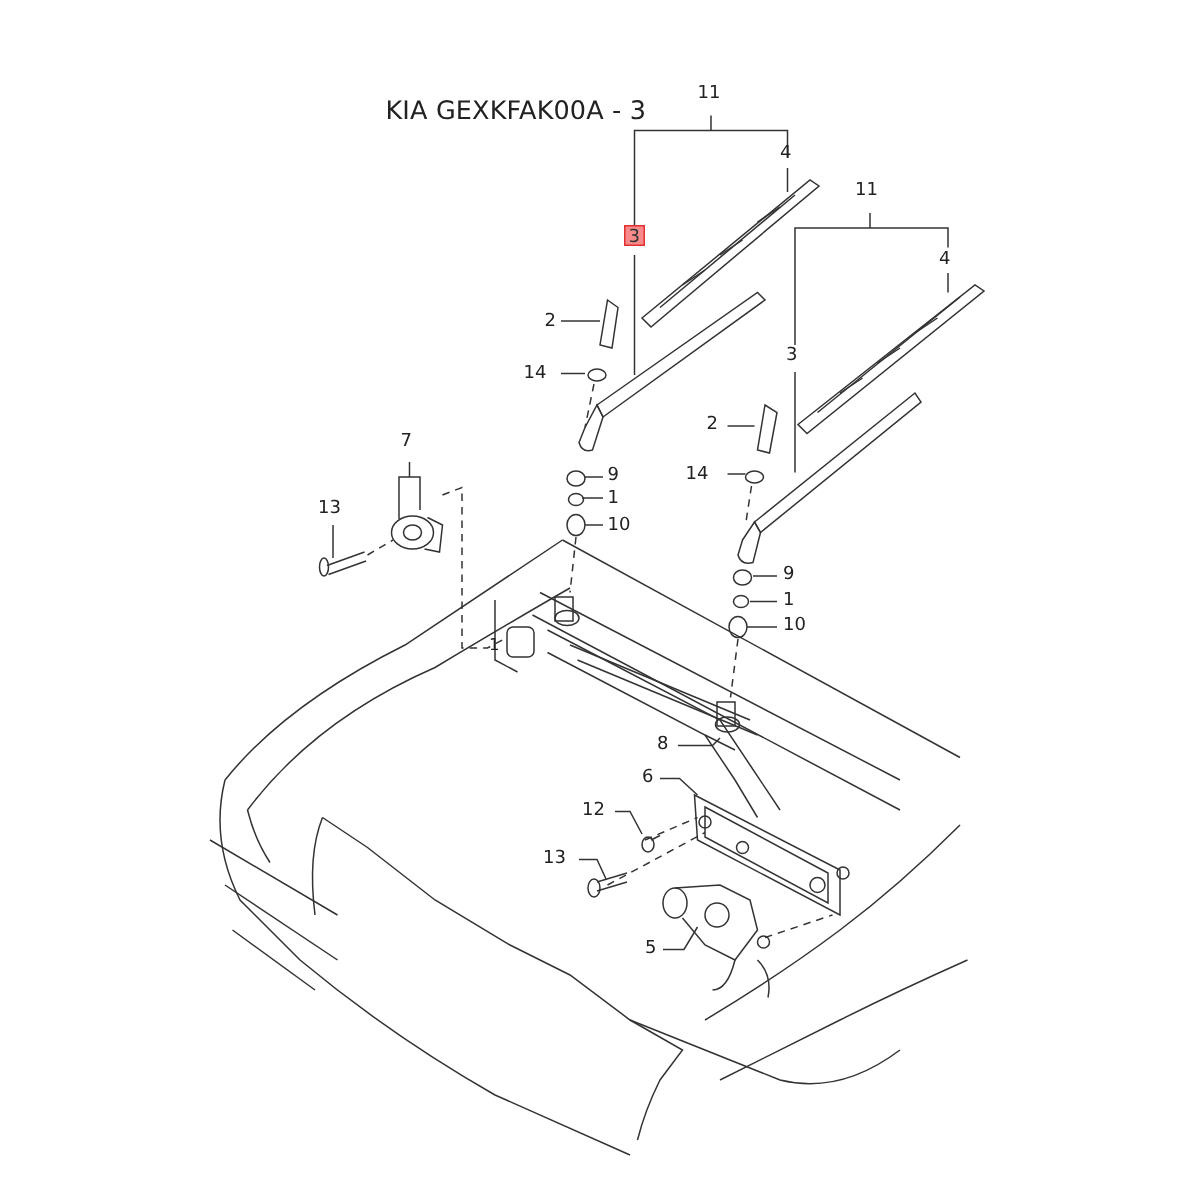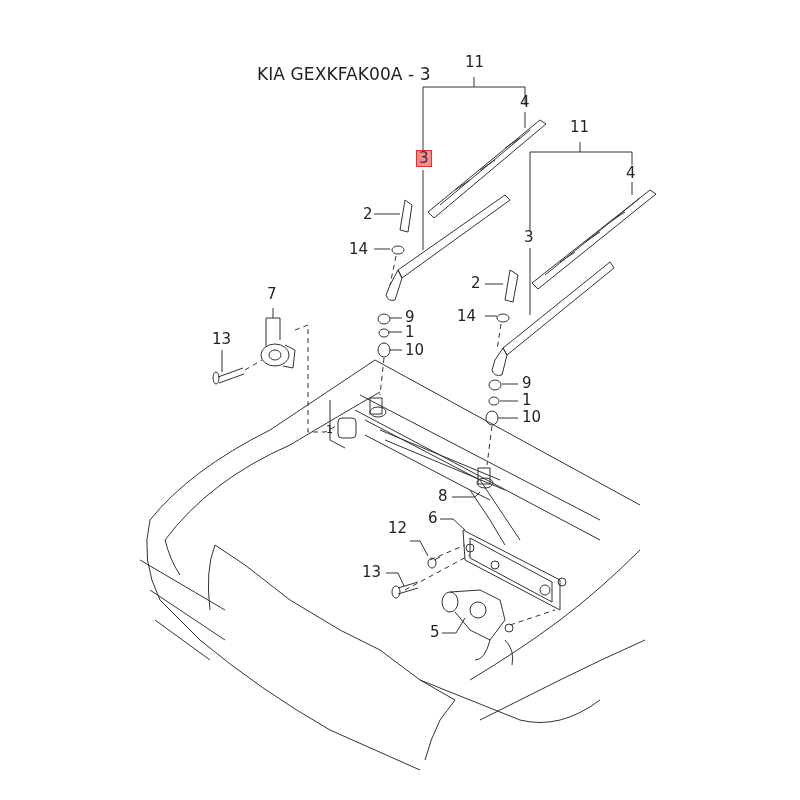--- a/index.html
+++ b/index.html
@@ -1,19 +1,19 @@
 <!DOCTYPE html>
 <html><head>
 <meta charset="utf-8">
 <style>
   html, body { margin: 0; padding: 0; background: #ffffff; }
   body { width: 800px; height: 800px; position: relative; overflow: hidden; font-family: "DejaVu Sans", sans-serif; }
   #diagram { position: absolute; left: 0; top: 0; width: 800px; height: 800px; }
   .title { position: absolute; left: 257px; top: 64px; font-size: 17px; color: #222; letter-spacing: 0.1px; }
-  .lbl { position: absolute; font-size: 15px; color: #222; line-height: 1; }
+  .lbl { position: absolute; font-size: 12px; color: #222; line-height: 1; }
   .lbl.hl { background: #f78b8b; border: 1px solid #e0302f; color: #333; padding: 0 2px; }
   svg line, svg path, svg polyline, svg ellipse, svg rect, svg circle { fill: none; stroke: #333; stroke-width: 1; }
   .dash { stroke-dasharray: 5 4; }
 </style>
 </head>
 <body>
 
 <div class="title">KIA GEXKFAK00A - 3</div>
 
 <svg id="diagram" viewBox="0 0 800 800">
@@ -182,15 +182,15 @@
 <div class="lbl" style="left:522px;top:376px;">9</div>
 <div class="lbl" style="left:522px;top:393px;">1</div>
 <div class="lbl" style="left:522px;top:410px;">10</div>
 
 <div class="lbl" style="left:267px;top:287px;">7</div>
 <div class="lbl" style="left:212px;top:332px;">13</div>
 <div class="lbl" style="left:326px;top:424px;font-size:11px;">1</div>
 
 <div class="lbl" style="left:438px;top:489px;">8</div>
 <div class="lbl" style="left:428px;top:511px;">6</div>
-<div class="lbl" style="left:388px;top:521px;">12</div>
+<div class="lbl" style="left:388px;top:533px;">12</div>
 <div class="lbl" style="left:362px;top:565px;">13</div>
 <div class="lbl" style="left:430px;top:625px;">5</div>
 
 </body></html>

